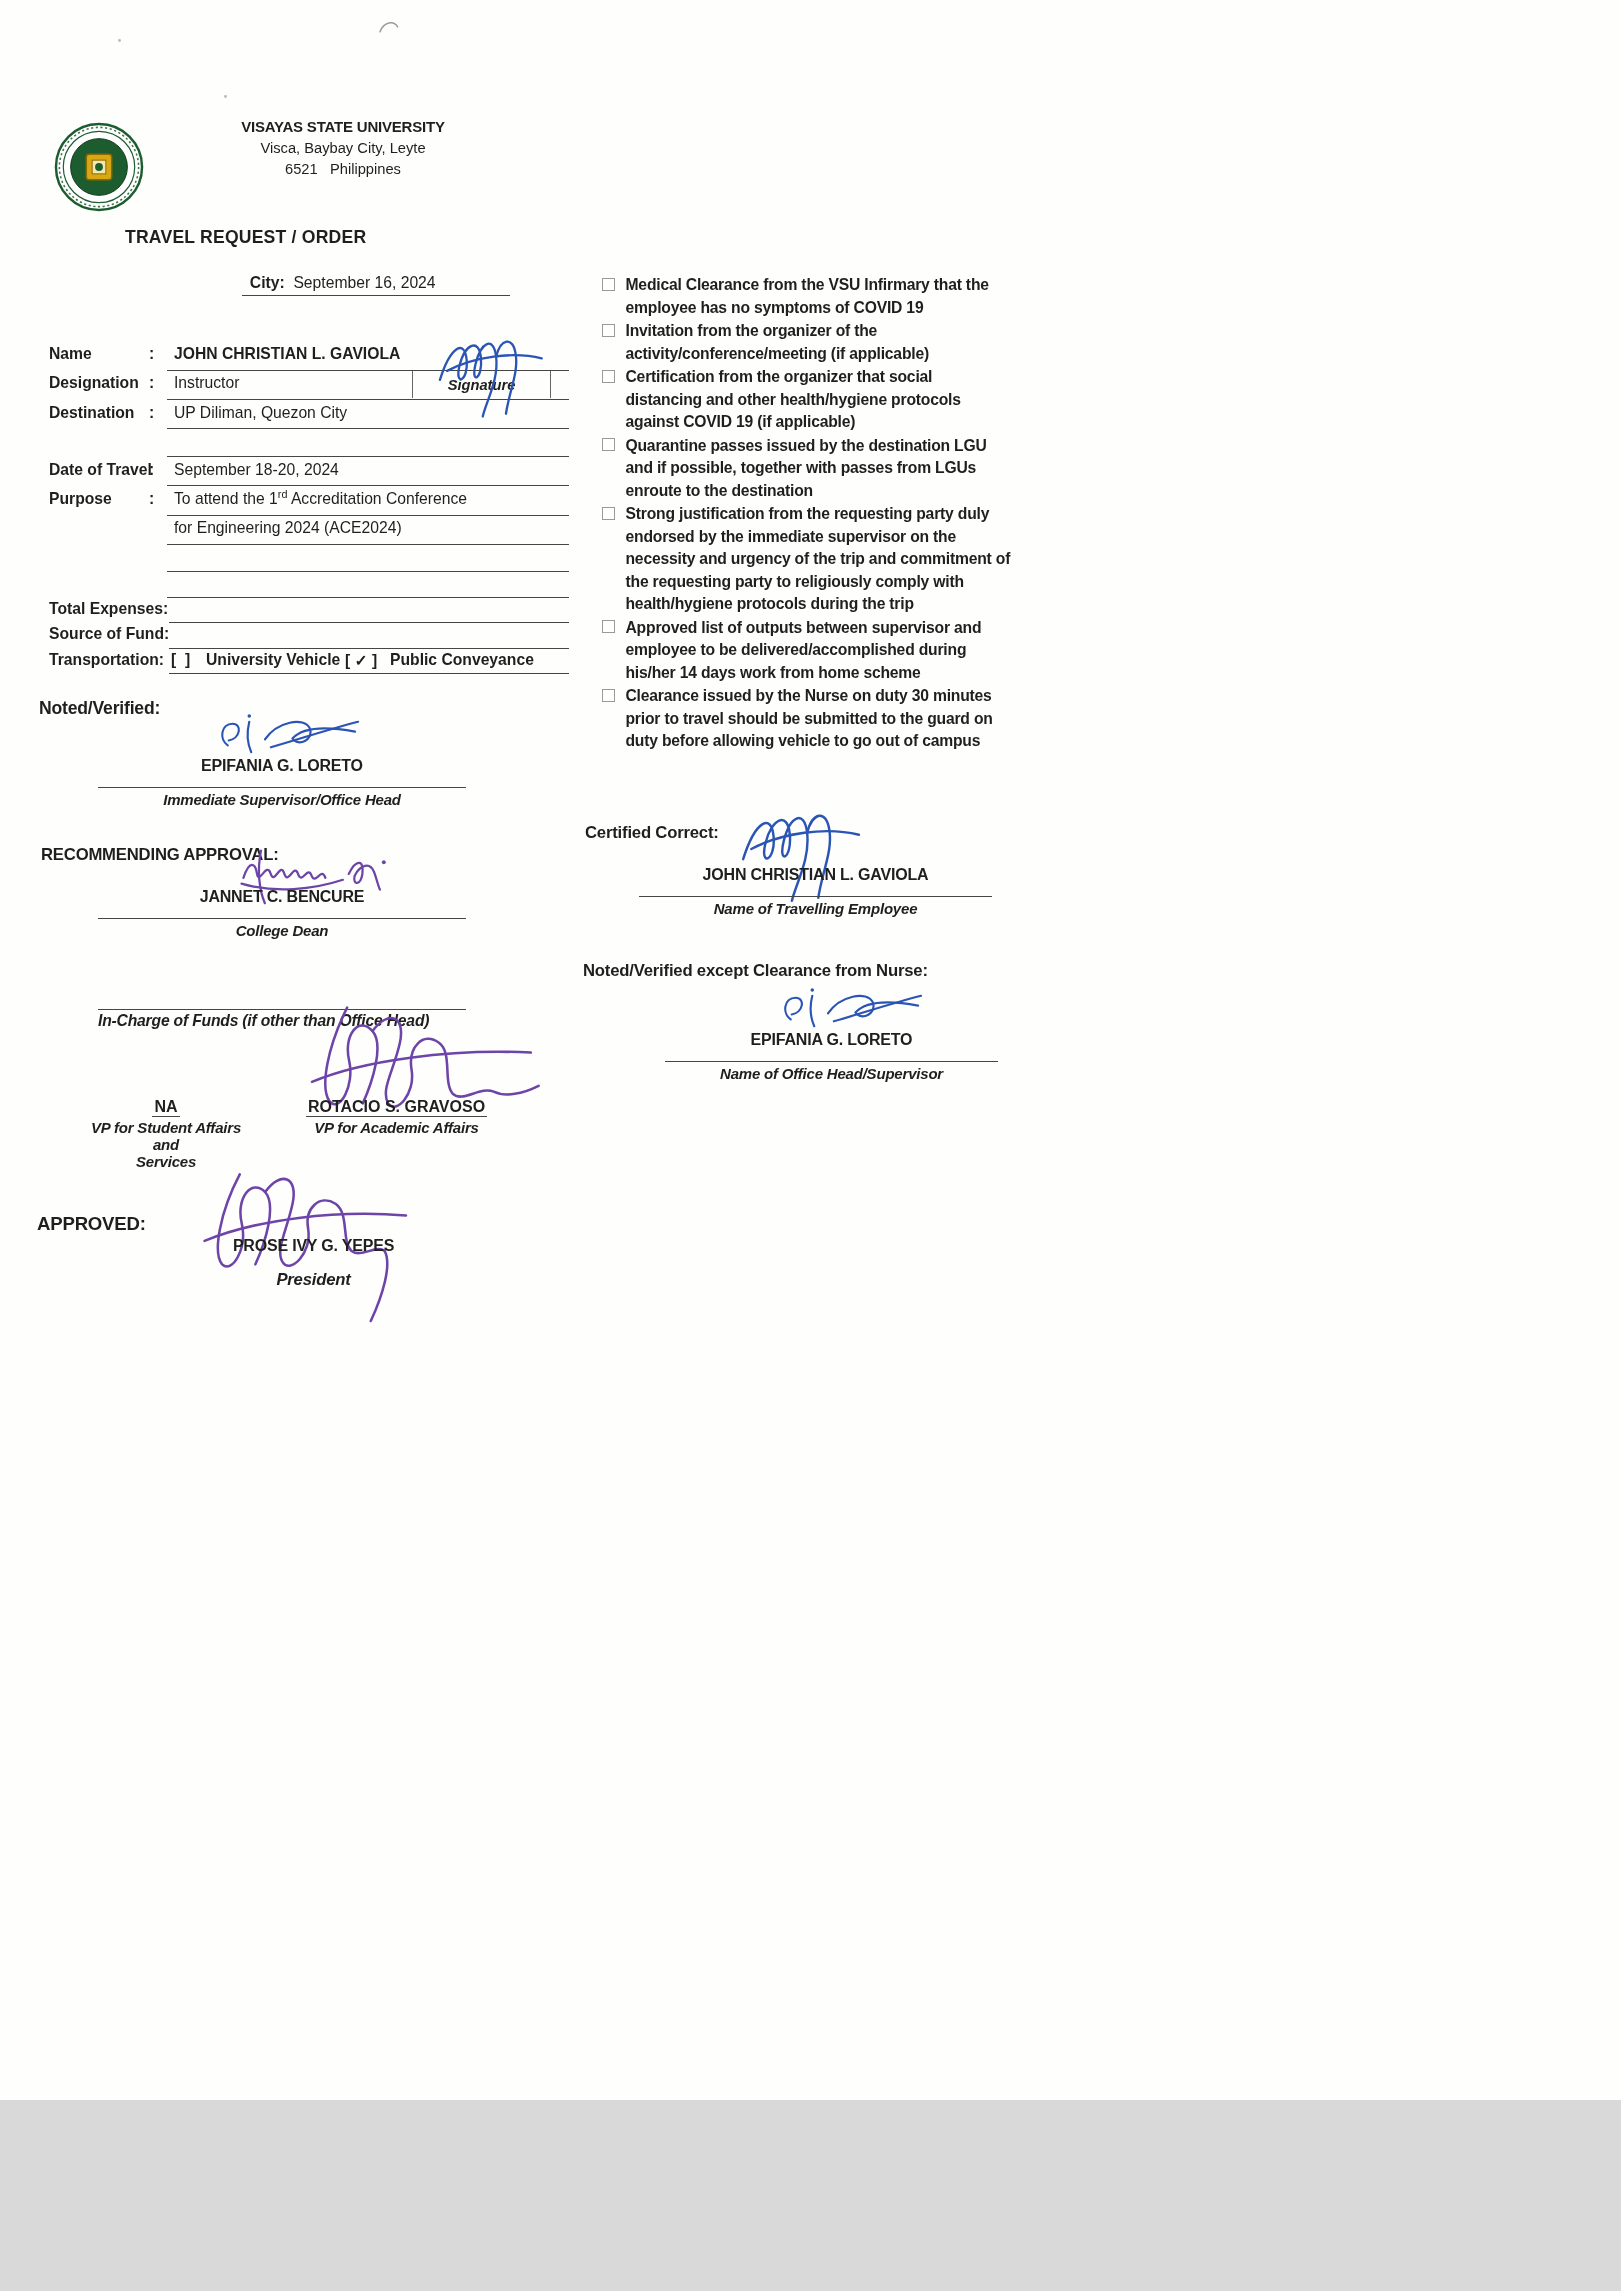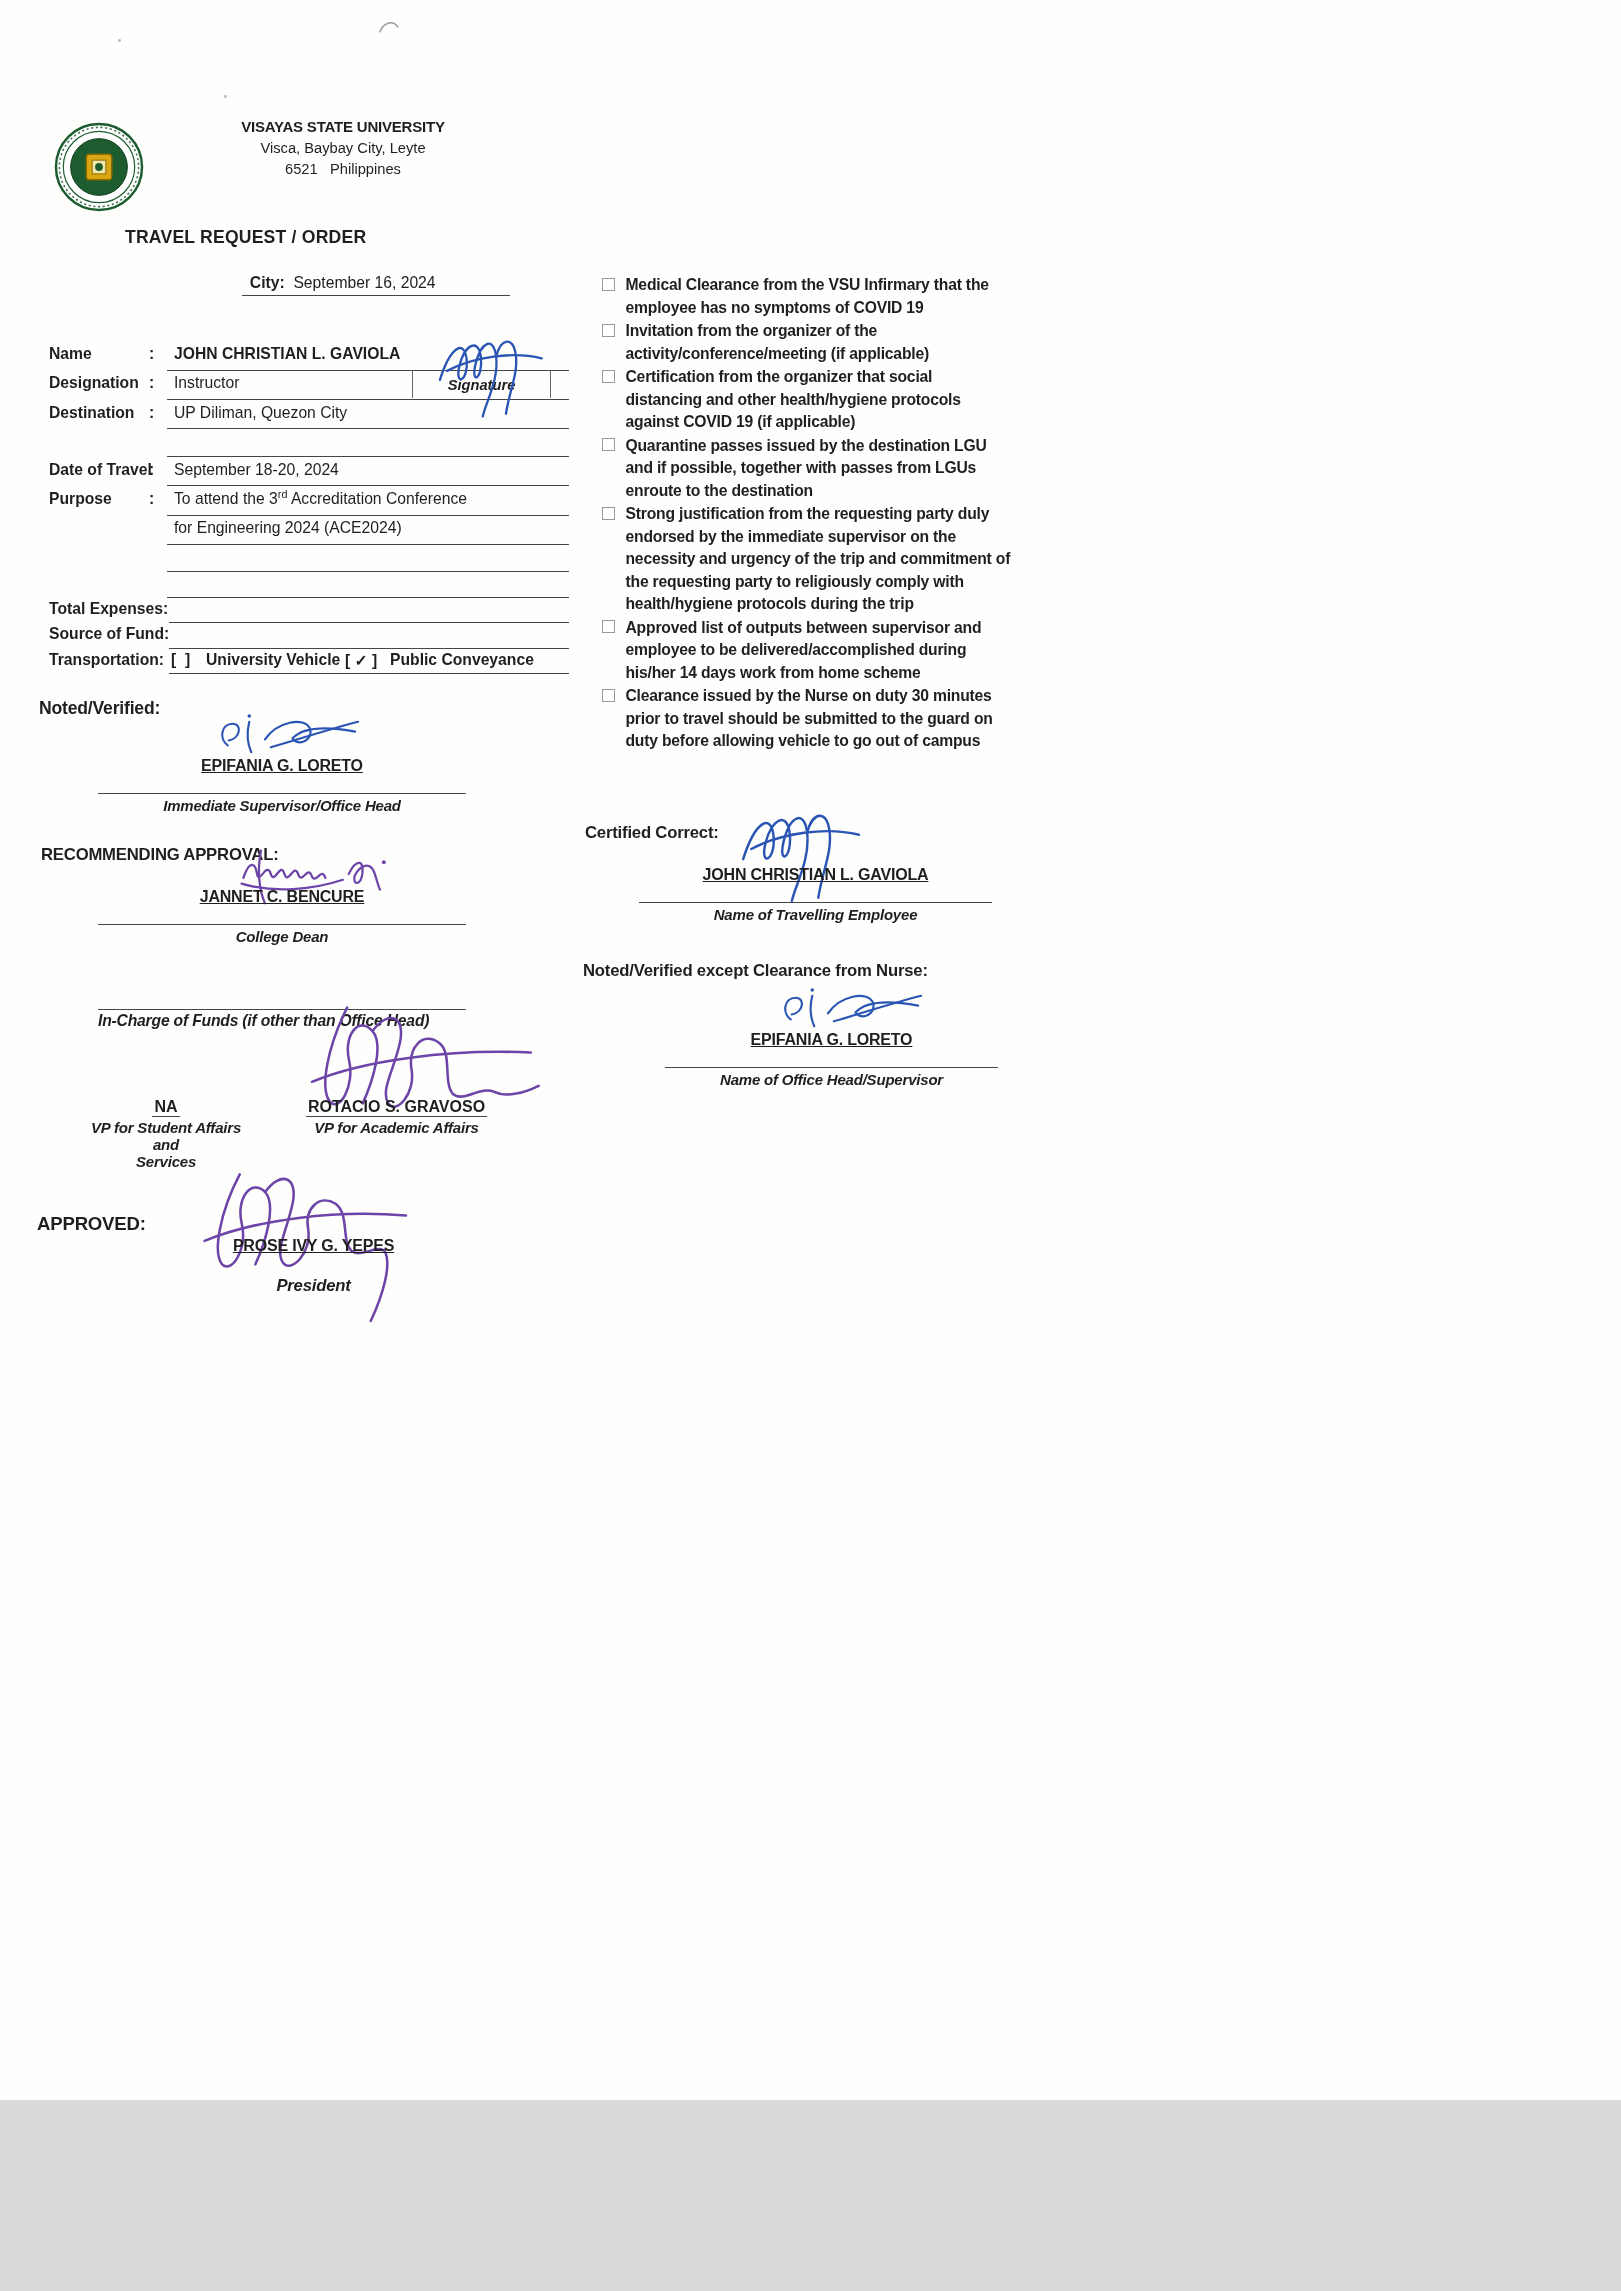--- a/index.html
+++ b/index.html
@@ -34,21 +34,21 @@
   .lbl{font-size:15.7px;font-weight:700;white-space:nowrap;}
   .val{font-size:15.7px;white-space:nowrap;}
   .val.b{font-weight:700;}
   .ln{height:0;border-top:1.6px solid var(--line);}
   .dateline{border-bottom:1.6px solid var(--line);padding:2px 0 2.9px 7.8px;font-size:15.7px;white-space:nowrap;}
   .sigbox{border-left:1.5px solid #666;border-right:1.5px solid #666;display:flex;align-items:center;justify-content:center;font-size:14.7px;}
   .sup{font-size:10.8px;vertical-align:super;line-height:0;}
   .brk{font-size:15.7px;font-weight:700;white-space:pre;}
   
   .sign-block{text-align:center;}
-  .sign-name{display:block;font-size:16px;font-weight:700;padding-bottom:18px;border-bottom:1.6px solid var(--line);letter-spacing:-0.2px;text-decoration:underline;}
+  .sign-name{display:block;font-size:16px;font-weight:700;padding-bottom:12px;border-bottom:1.6px solid var(--line);letter-spacing:-0.2px;}
   .sign-name.noline{border-bottom:none;}
   .sign-role{display:block;font-size:15px;font-style:italic;font-weight:700;margin-top:2.9px;letter-spacing:-0.2px;}
   .blankline{height:21.6px;border-bottom:1.6px solid var(--line);}
   .section-label{font-weight:700;white-space:nowrap;letter-spacing:-0.2px;}
   .ua{border-bottom:1.6px solid var(--line);padding:0 2px 1px 2px;}
   
   .chk-head{text-align:center;}
   .chk-head div{font-size:14px;font-weight:700;letter-spacing:-0.3px;white-space:nowrap;line-height:21.6px;}
   .chk-item{display:flex;align-items:flex-start;margin-bottom:1px;}
   .cbx{width:12.7px;height:12.7px;border:1.6px solid #9a9a9a;flex:0 0 12.7px;margin:3.9px 10.8px 0 2px;background:#fff;}
@@ -120,21 +120,21 @@
 
   <div class="abs ln" style="left:167px;top:456px;width:402px"></div>
 
   <div class="abs lbl" style="left:49px;top:461px">Date of Travel</div>
   <div class="abs lbl" style="left:149px;top:461px">:</div>
   <div class="abs val" style="left:174px;top:461px">September 18-20, 2024</div>
   <div class="abs ln" style="left:167px;top:485px;width:402px"></div>
 
   <div class="abs lbl" style="left:49px;top:490px">Purpose</div>
   <div class="abs lbl" style="left:149px;top:490px">:</div>
-  <div class="abs val" style="left:174px;top:490px"><span>To attend the 3</span><span class="sup">rd</span><span> Accreditation Conference</span></div>
+  <div class="abs val" style="left:174px;top:490px"><span>To attend the 1</span><span class="sup">rd</span><span> Accreditation Conference</span></div>
   <div class="abs ln" style="left:167px;top:515px;width:402px"></div>
   <div class="abs val" style="left:174px;top:519px">for Engineering 2024 (ACE2024)</div>
   <div class="abs ln" style="left:167px;top:544px;width:402px"></div>
 
   <div class="abs ln" style="left:167px;top:571px;width:402px"></div>
   <div class="abs ln" style="left:167px;top:597px;width:402px"></div>
 
   <div class="abs lbl" style="left:49px;top:600px">Total Expenses:</div>
   <div class="abs ln" style="left:169px;top:622px;width:400px"></div>
 

